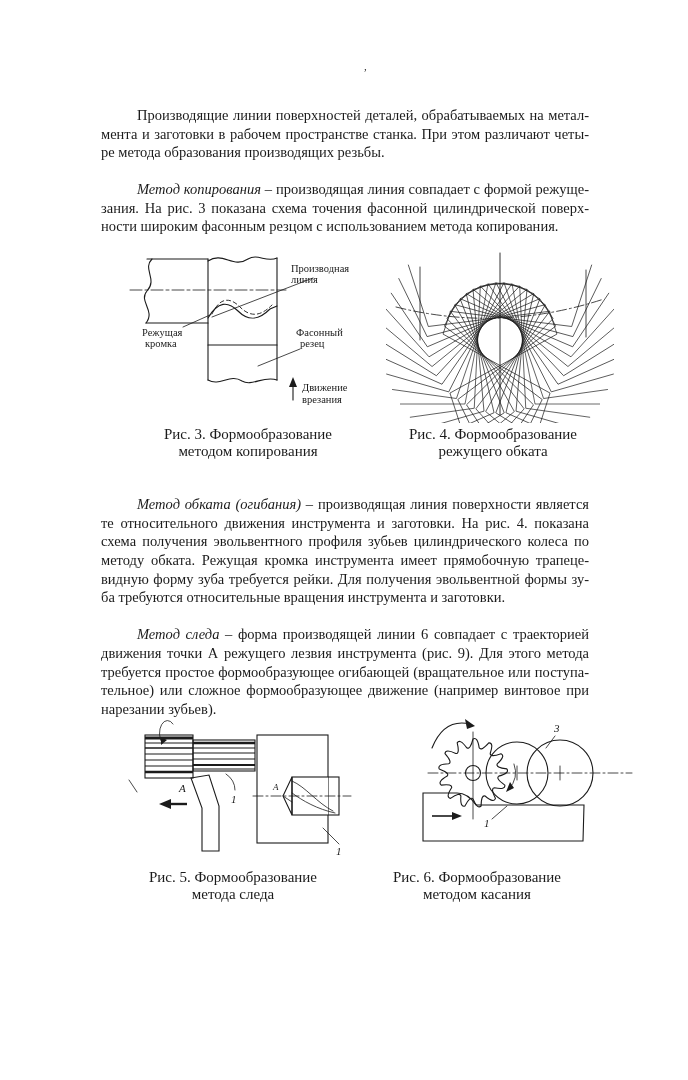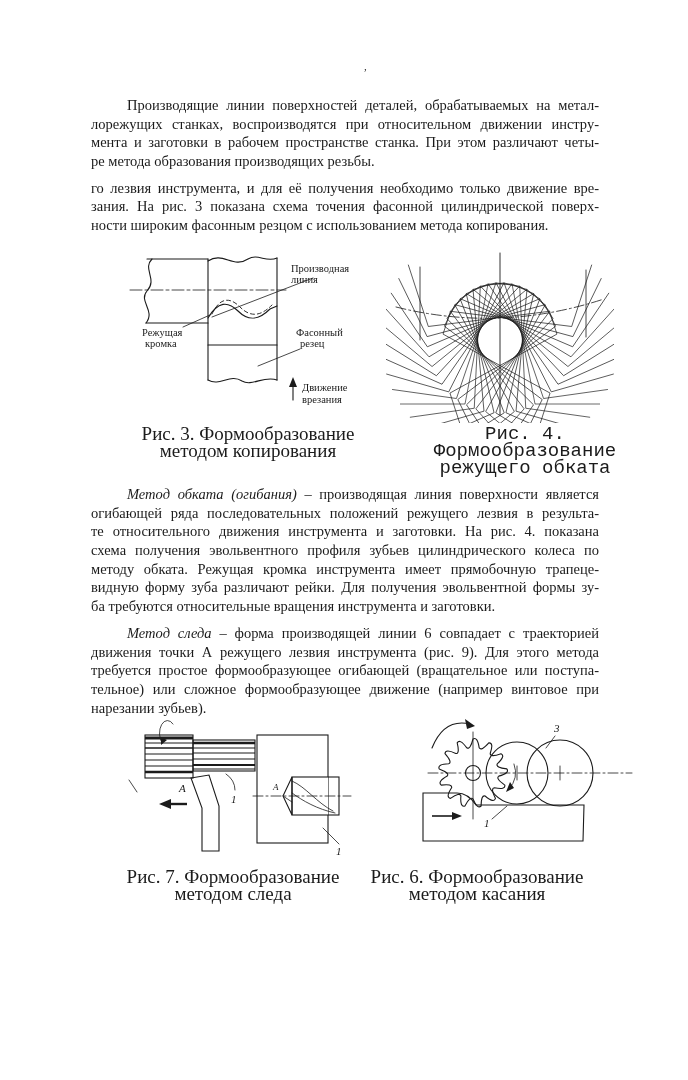--- a/index.html
+++ b/index.html
@@ -1,50 +1,49 @@
 <!DOCTYPE html>
 <html><head>
 <meta charset="utf-8">
 <style>
   html,body{margin:0;padding:0;background:#ffffff;}
   .page{
     position:relative;width:688px;height:1080px;background:#ffffff;
     font-family:"Liberation Serif",serif;color:#1b1b1b;overflow:hidden;
   }
   .textblock{position:absolute;left:83px;width:524px;font-size:14.5px;line-height:18.7px;}
-  .para{margin:8px;}
+  .para{margin:18px;}
   .jline{text-align:justify;text-align-last:justify;height:18.7px;overflow:hidden;}
   .jline.pfirst{padding-left:36px;}
   .jline.plast{text-align-last:left;}
   .lead{font-style:italic;}
-  .cap{position:absolute;width:230px;text-align:center;font-size:19px;line-height:16.8px;}
+  .cap{position:absolute;width:230px;text-align:center;font-size:15px;line-height:16.8px;}
   .stray{position:absolute;font-size:11px;}
   .fig{position:absolute;}
   svg text{font-family:"Liberation Serif",serif;fill:#1b1b1b;}
   .lbl{font-size:10.5px;}
   .lblM{font-size:11px;font-style:italic;}
   .stroke{stroke:#1b1b1b;fill:none;stroke-width:1.1;stroke-linecap:round;}
   .thin{stroke-width:0.8;}
 </style>
 </head>
 <body>
 
 <div class="page">
 
   <span class="stray" style="left:364px;top:60px;">,</span>
 
   <div class="textblock" style="top:88px;">
     <div class="para">
       <div class="jline pfirst">Производящие линии поверхностей деталей, обрабатываемых на метал-</div>
-      <div class="jline">лорежущих станках, воспроизводятся при относительном движении инстру-</div>
       <div class="jline">мента и заготовки в рабочем пространстве станка. При этом различают четы-</div>
       <div class="jline plast">ре метода образования производящих резьбы.</div>
     </div>
     <div class="para">
-      <div class="jline">го лезвия инструмента, и для её получения необходимо только движение вре-</div>
+      <div class="jline pfirst"><span class="lead">Метод копирования</span><span> – производящая линия совпадает с формой режуще-</span></div>
       <div class="jline">зания. На рис. 3 показана схема точения фасонной цилиндрической поверх-</div>
       <div class="jline plast">ности широким фасонным резцом с использованием метода копирования.</div>
     </div>
   </div>
 
   <svg class="fig" style="left:98px;top:250px;" width="272" height="170" viewBox="0 0 272 170">
     <g class="stroke">
       <path d="M54,9 C44,19 60,29 49,41 C40,51 58,61 48,73"></path>
       <path d="M49,9 H110"></path>
       <path d="M110,11 C125,1 135,19 150,9 C160,3 168,13 179,8"></path>
@@ -103,33 +102,32 @@
       <path d="M10,64 Q114,90 218,56" stroke-dasharray="10,3,2,3"></path>
       <path d="M34,24 V97"></path>
       <path d="M200,27 V94"></path>
     </g>
   </svg>
 
   <div class="cap" style="left:133px;top:426px;">
     <div>Рис. 3. Формообразование</div>
     <div>методом копирования</div>
   </div>
-  <div class="cap" style="left:410px;top:426px;font-family:Liberation Mono, monospace;">
+  <div class="cap" style="left:378px;top:426px;">
     <div>Рис. 4. Формообразование</div>
     <div>режущего обката</div>
   </div>
 
   <div class="textblock" style="top:477px;">
     <div class="para">
       <div class="jline pfirst"><span class="lead">Метод обката (огибания)</span><span> – производящая линия поверхности является</span></div>
-      <div class="jline">огибающей ряда последовательных положений режущего лезвия в результа-</div>
       <div class="jline">те относительного движения инструмента и заготовки. На рис. 4. показана</div>
       <div class="jline">схема получения эвольвентного профиля зубьев цилиндрического колеса по</div>
       <div class="jline">методу обката. Режущая кромка инструмента имеет прямобочную трапеце-</div>
-      <div class="jline">видную форму зуба различают рейки. Для получения эвольвентной формы зу-</div>
+      <div class="jline">видную форму зуба требуется рейки. Для получения эвольвентной формы зу-</div>
       <div class="jline plast">ба требуются относительные вращения инструмента и заготовки.</div>
     </div>
     <div class="para">
       <div class="jline pfirst"><span class="lead">Метод следа</span><span> – форма производящей линии 6 совпадает с траекторией</span></div>
       <div class="jline">движения точки А режущего лезвия инструмента (рис. 9). Для этого метода</div>
       <div class="jline">требуется простое формообразующее огибающей (вращательное или поступа-</div>
       <div class="jline">тельное) или сложное формообразующее движение (например винтовое при</div>
       <div class="jline plast">нарезании зубьев).</div>
     </div>
   </div>
@@ -216,21 +214,21 @@
       <line x1="14" y1="106" x2="36" y2="106" stroke="#1b1b1b" stroke-width="1.6"></line>
       <polygon points="44,106 34,102 34,110" fill="#1b1b1b"></polygon>
     </g>
     <path d="M137,26 L128,38" class="stroke thin"></path>
     <path d="M74,109 L89,96" class="stroke thin"></path>
     <text x="136" y="22" class="lblM">3</text>
     <text x="66" y="117" class="lblM">1</text>
   </svg>
 
   <div class="cap" style="left:118px;top:869px;">
-    <div>Рис. 7. Формообразование</div>
-    <div>методом следа</div>
+    <div>Рис. 5. Формообразование</div>
+    <div>метода следа</div>
   </div>
   <div class="cap" style="left:362px;top:869px;">
     <div>Рис. 6. Формообразование</div>
     <div>методом касания</div>
   </div>
 
 </div>
 
 </body></html>

